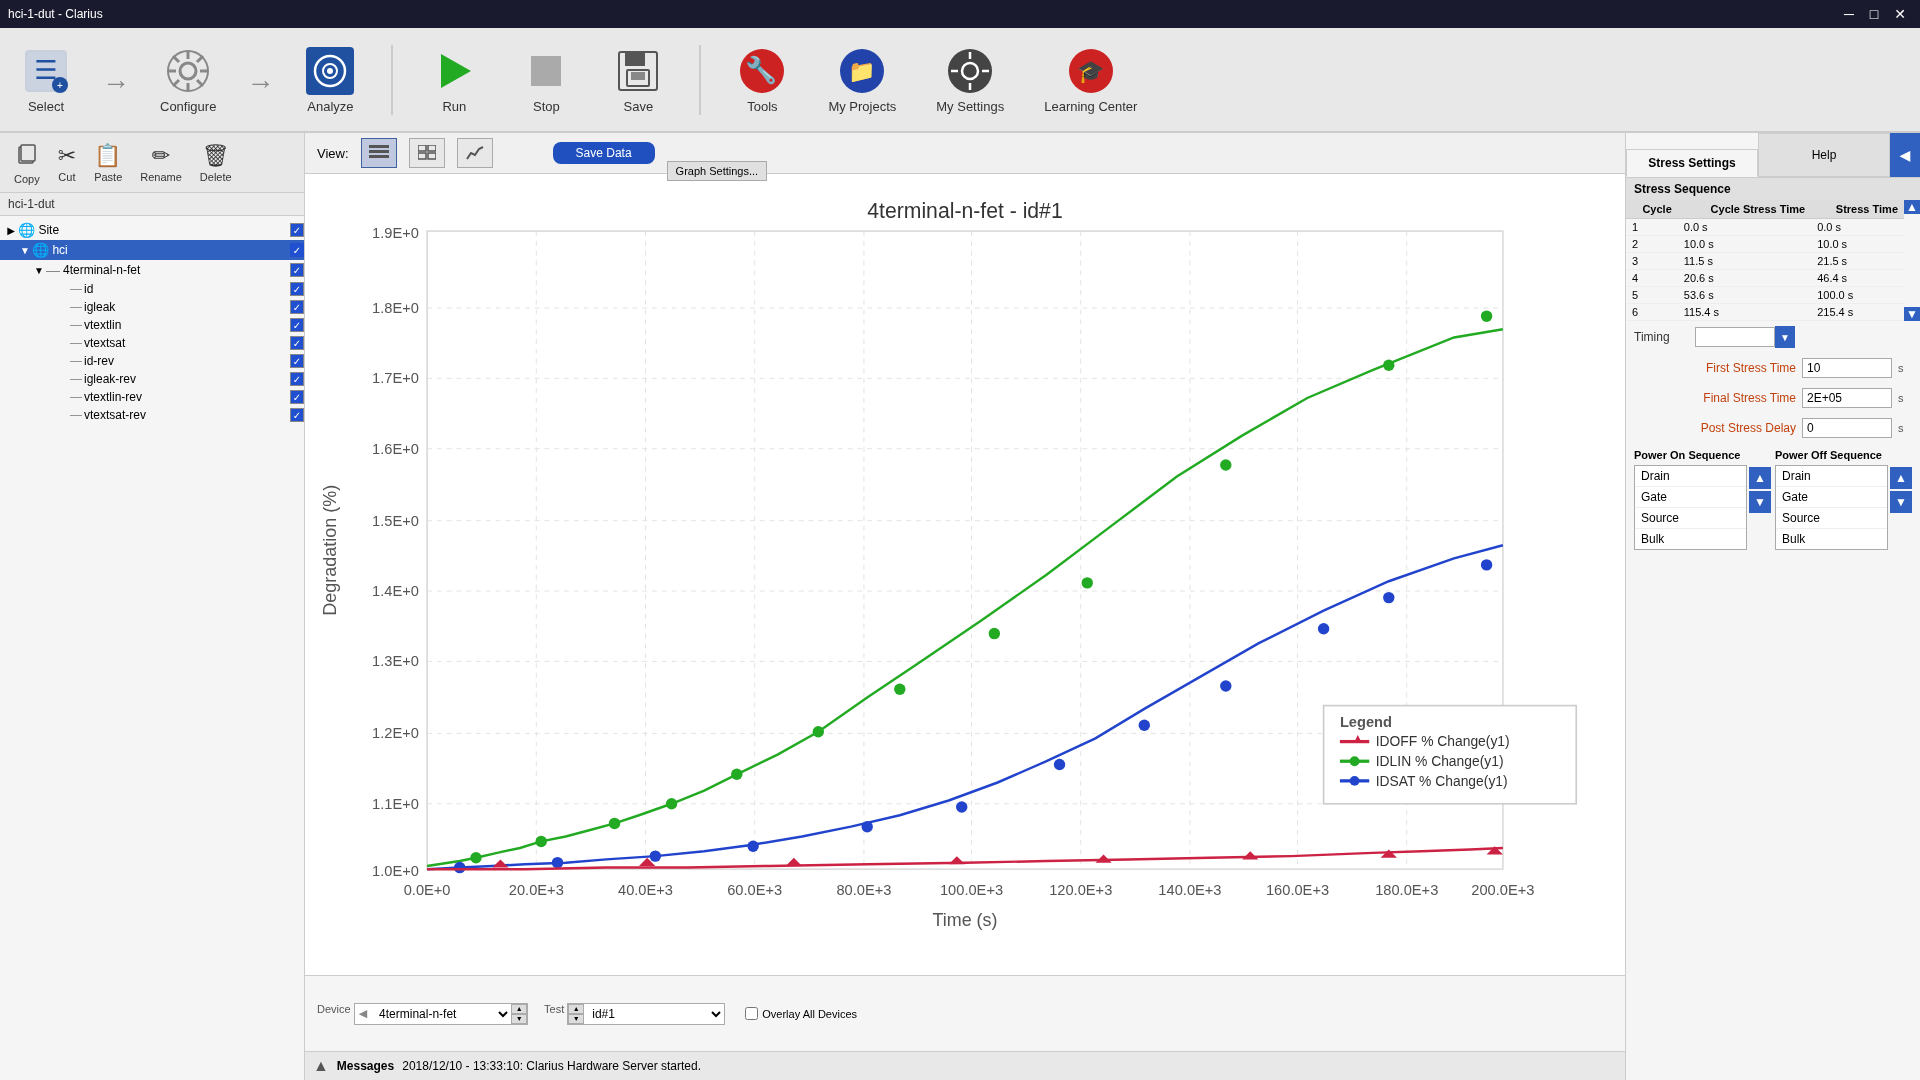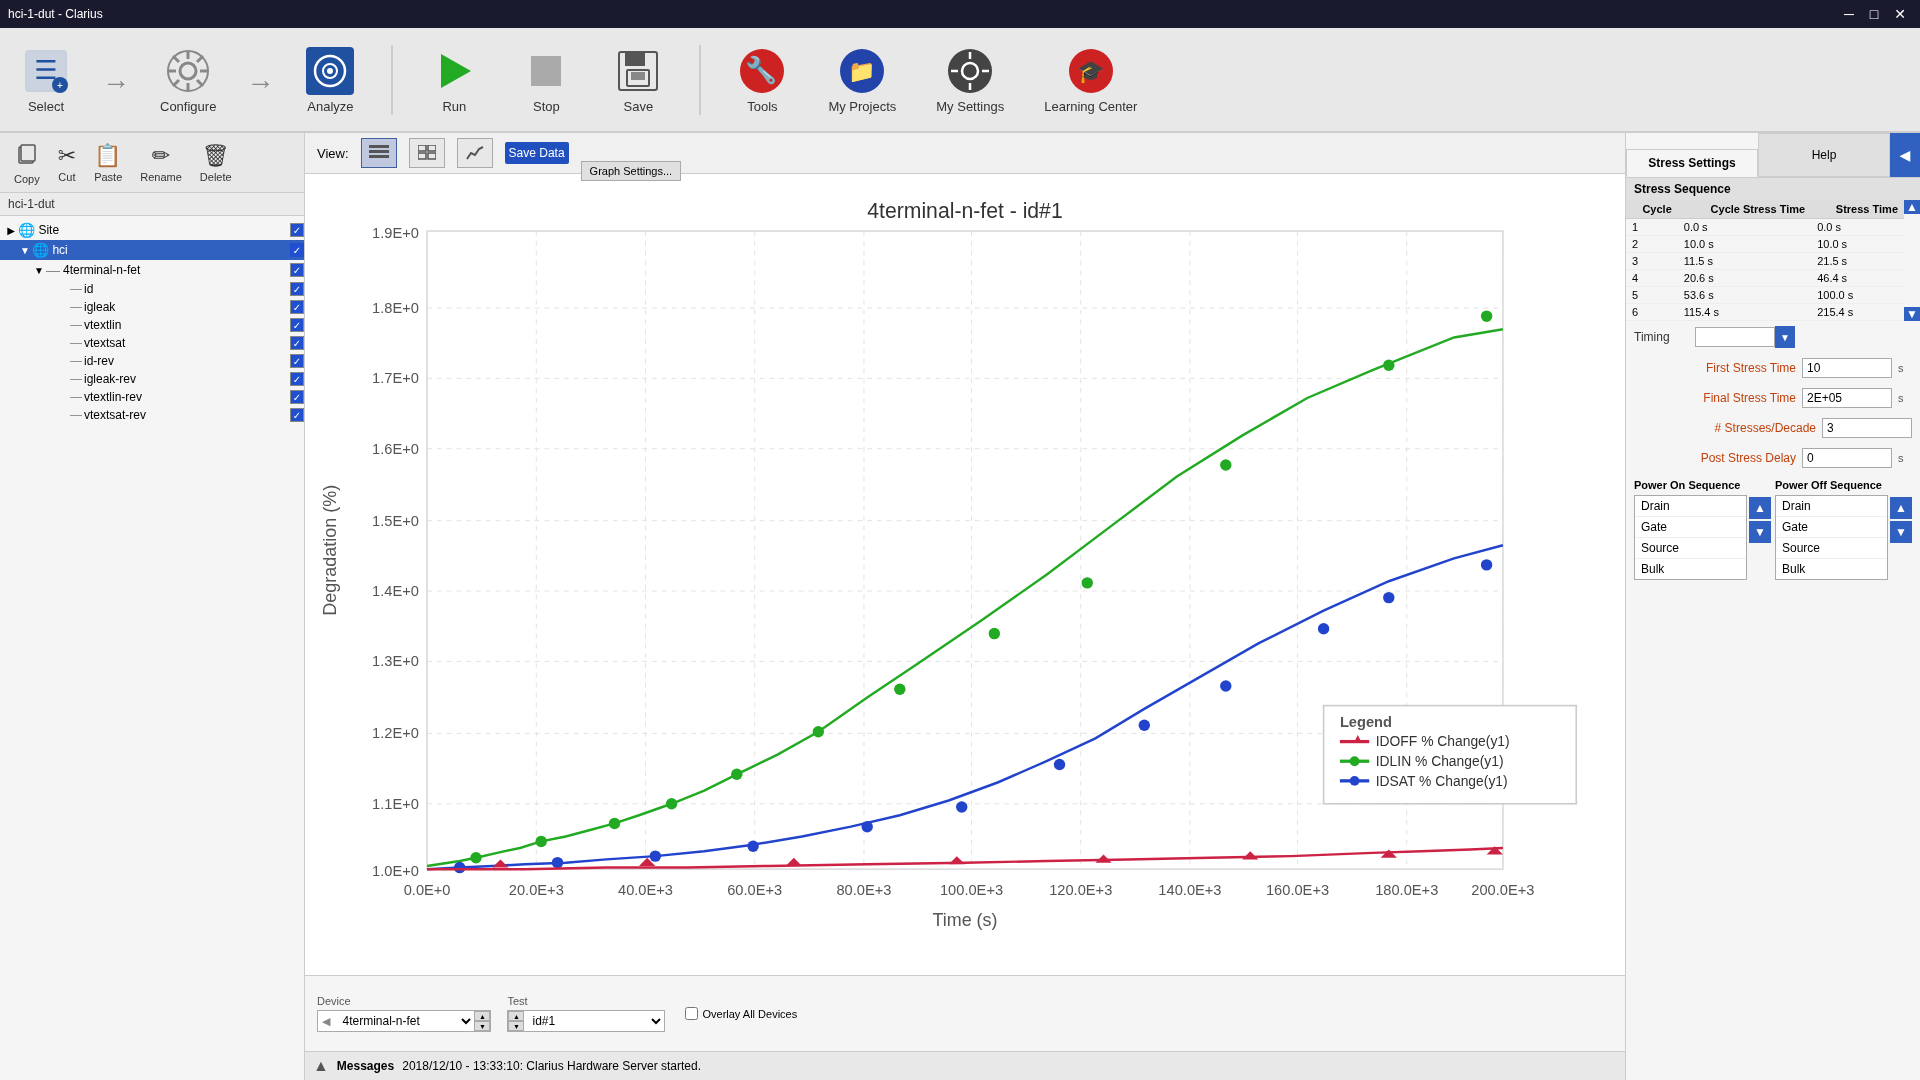--- a/index.html
+++ b/index.html
@@ -145,27 +145,28 @@
       border: 1px solid #aaa;
       background: #e8e8e8;
       cursor: pointer;
       display: flex;
       align-items: center;
       justify-content: center;
       font-size: 16px;
     }
     .view-btn.active { background: #c0c8e0; border-color: #4060a0; }
     .save-data-btn {
-      padding: 4px 4px;
+      padding: 4px 23px;
       background: #2050c0;
       color: white;
       border: none;
       cursor: pointer;
       font-size: 12px;
-      border-radius: 2px;
+      border-radius: 8px;
+      margin-left: 48px;
     }
     .graph-settings-btn {
       padding: 3px 8px;
       background: #e0e0e0;
       border: 1px solid #aaa;
       cursor: pointer;
       font-size: 11px;
     }
 
     
@@ -175,21 +176,21 @@
     .bottom-panel {
       height: 90px;
       border-top: 1px solid #ccc;
       background: #f5f5f5;
       display: flex;
       align-items: center;
       padding: 8px 12px;
       gap: 20px;
     }
     .device-test-group { display: flex; gap: 16px; }
-    .form-group { display: flex; flex-direction: column; gap: 3px; }
+    .form-group { display: flex; flex-direction: row; gap: 3px; }
     .form-group label { font-size: 11px; color: #555; }
     .select-wrap { display: flex; align-items: center; border: 1px solid #aaa; background: white; }
     .select-wrap select { border: none; font-size: 12px; padding: 2px 4px; background: transparent; outline: none; width: 140px; }
     .select-arrows { display: flex; flex-direction: column; }
     .select-arrows button { width: 16px; height: 10px; background: #ddd; border: 1px solid #aaa; cursor: pointer; font-size: 7px; padding: 0; display: flex; align-items: center; justify-content: center; }
     .overlay-check { display: flex; align-items: center; gap: 4px; font-size: 11px; }
     .overlay-check input { margin: 0; }
 
     
     .messages-bar {
@@ -867,24 +868,20 @@
       <input class="field-input" type="text" value="10" style="width: 90px;">
       <span class="field-unit">s</span>
     </div>
 
     <div class="field-row">
       <span class="field-label">Final Stress Time</span>
       <input class="field-input" type="text" value="2E+05" style="width: 90px;">
       <span class="field-unit">s</span>
     </div>
 
-    <div class="field-row">
-      <span class="field-label"># Stresses/Decade</span>
-      <input class="field-input" type="text" value="3" style="width: 90px;">
-    </div>
 
     <div class="field-row">
       <span class="field-label">Post Stress Delay</span>
       <input class="field-input" type="text" value="0" style="width: 90px;">
       <span class="field-unit">s</span>
     </div>
 
     <div class="power-seq-area">
 
       <div class="power-seq-block">

